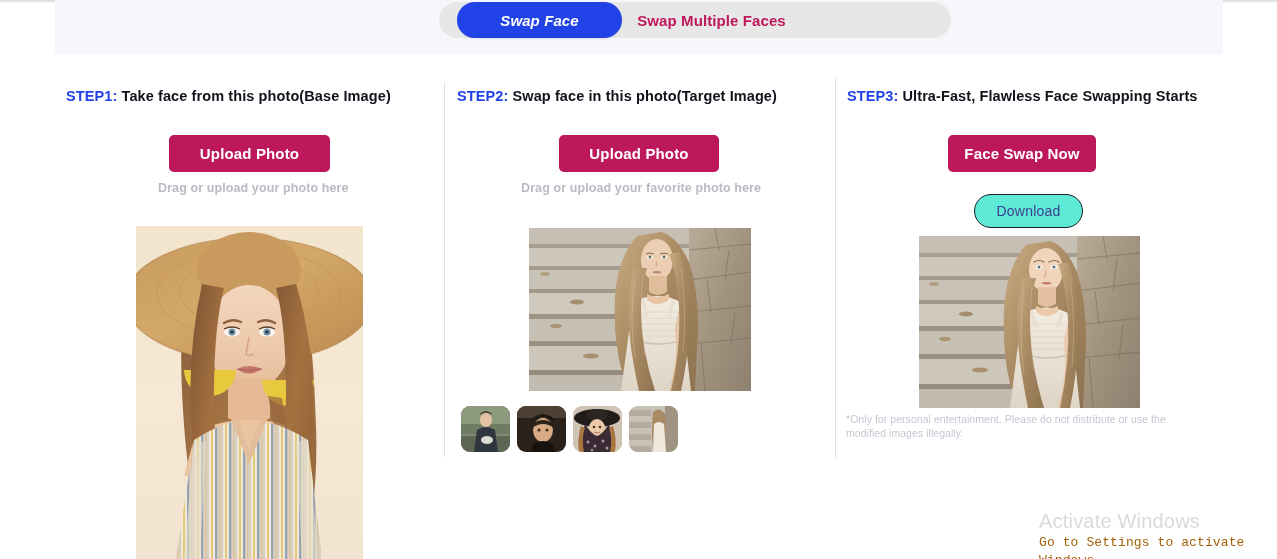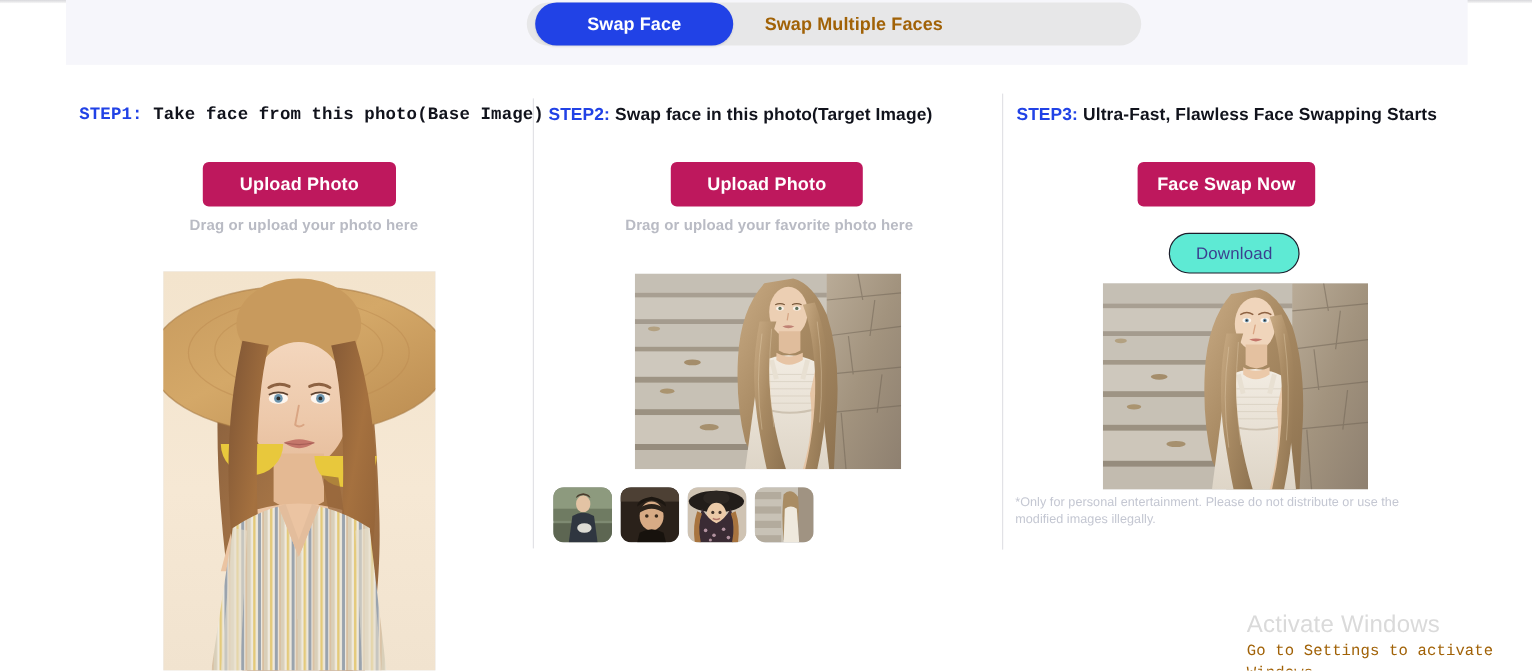--- a/index.html
+++ b/index.html
@@ -47,33 +47,33 @@
   .tab {
     position: absolute;
     top: 0;
     height: 36px;
     display: flex;
     align-items: center;
     justify-content: center;
     font-size: 15px;
     font-weight: 700;
     letter-spacing: 0.1px;
-    color: #a16207;
+    color: #be185d;
     cursor: pointer;
     white-space: nowrap;
   }
 
   .tab.active {
     background: #2142e6;
     color: #ffffff;
     border-radius: 18px;
     box-shadow: 0 1px 2px rgba(0,0,0,0.10);
   }
 
-  .tab-0 { left: 7px;   width: 165px; }
+  .tab-0 { left: 18px;   width: 165px; font-style: italic; }
   .tab-1 { left: 180px; width: 185px; }
   .tab-2 { left: 372px; width: 135px; font-weight: 700; }
 
   
   .divider {
     position: absolute;
     top: 82px;
     width: 1px;
     height: 375px;
     background: #e2e2e6;
@@ -90,21 +90,21 @@
   .step-head {
     position: absolute;
     top: 88px;
     font-size: 14.5px;
     font-weight: 700;
     color: #11131c;
     white-space: nowrap;
     letter-spacing: 0.1px;
   }
   .step-head .num { color: #2142e6; }
-  .col-1 .step-head { left: 66px; font-family: Liberation Mono, monospace; }
+  .col-1 .step-head { left: 66px; }
   .col-2 .step-head { left: 12px; }
   .col-3 .step-head { left: 11px; text-align: center; }
 
   .btn-primary {
     position: absolute;
     height: 37px;
     background: #be185d;
     color: #ffffff;
     border: none;
     border-radius: 5px;

